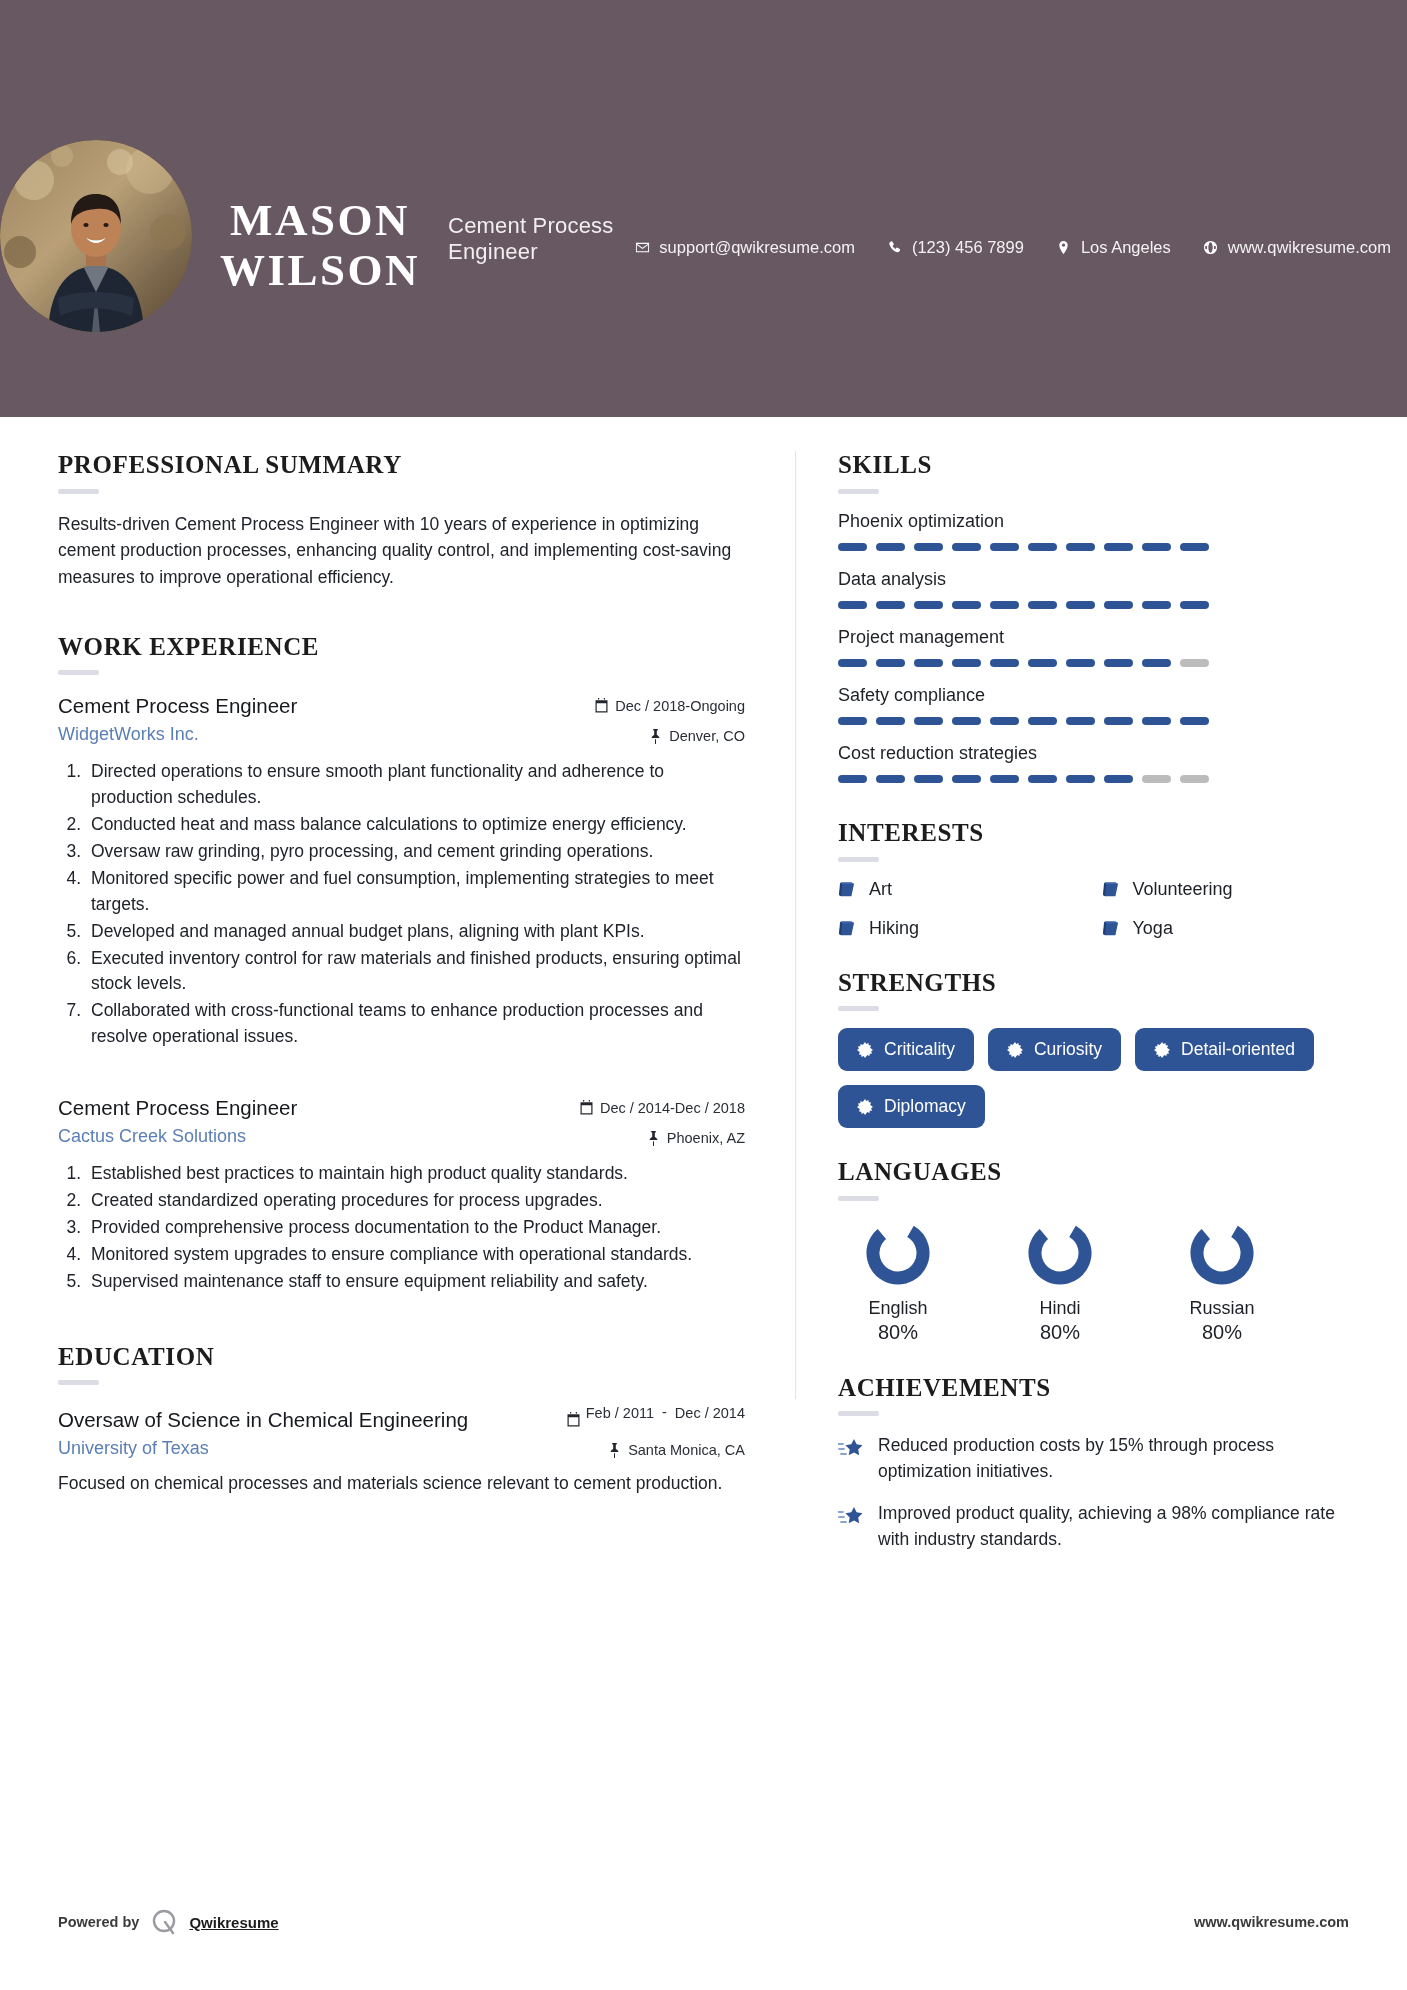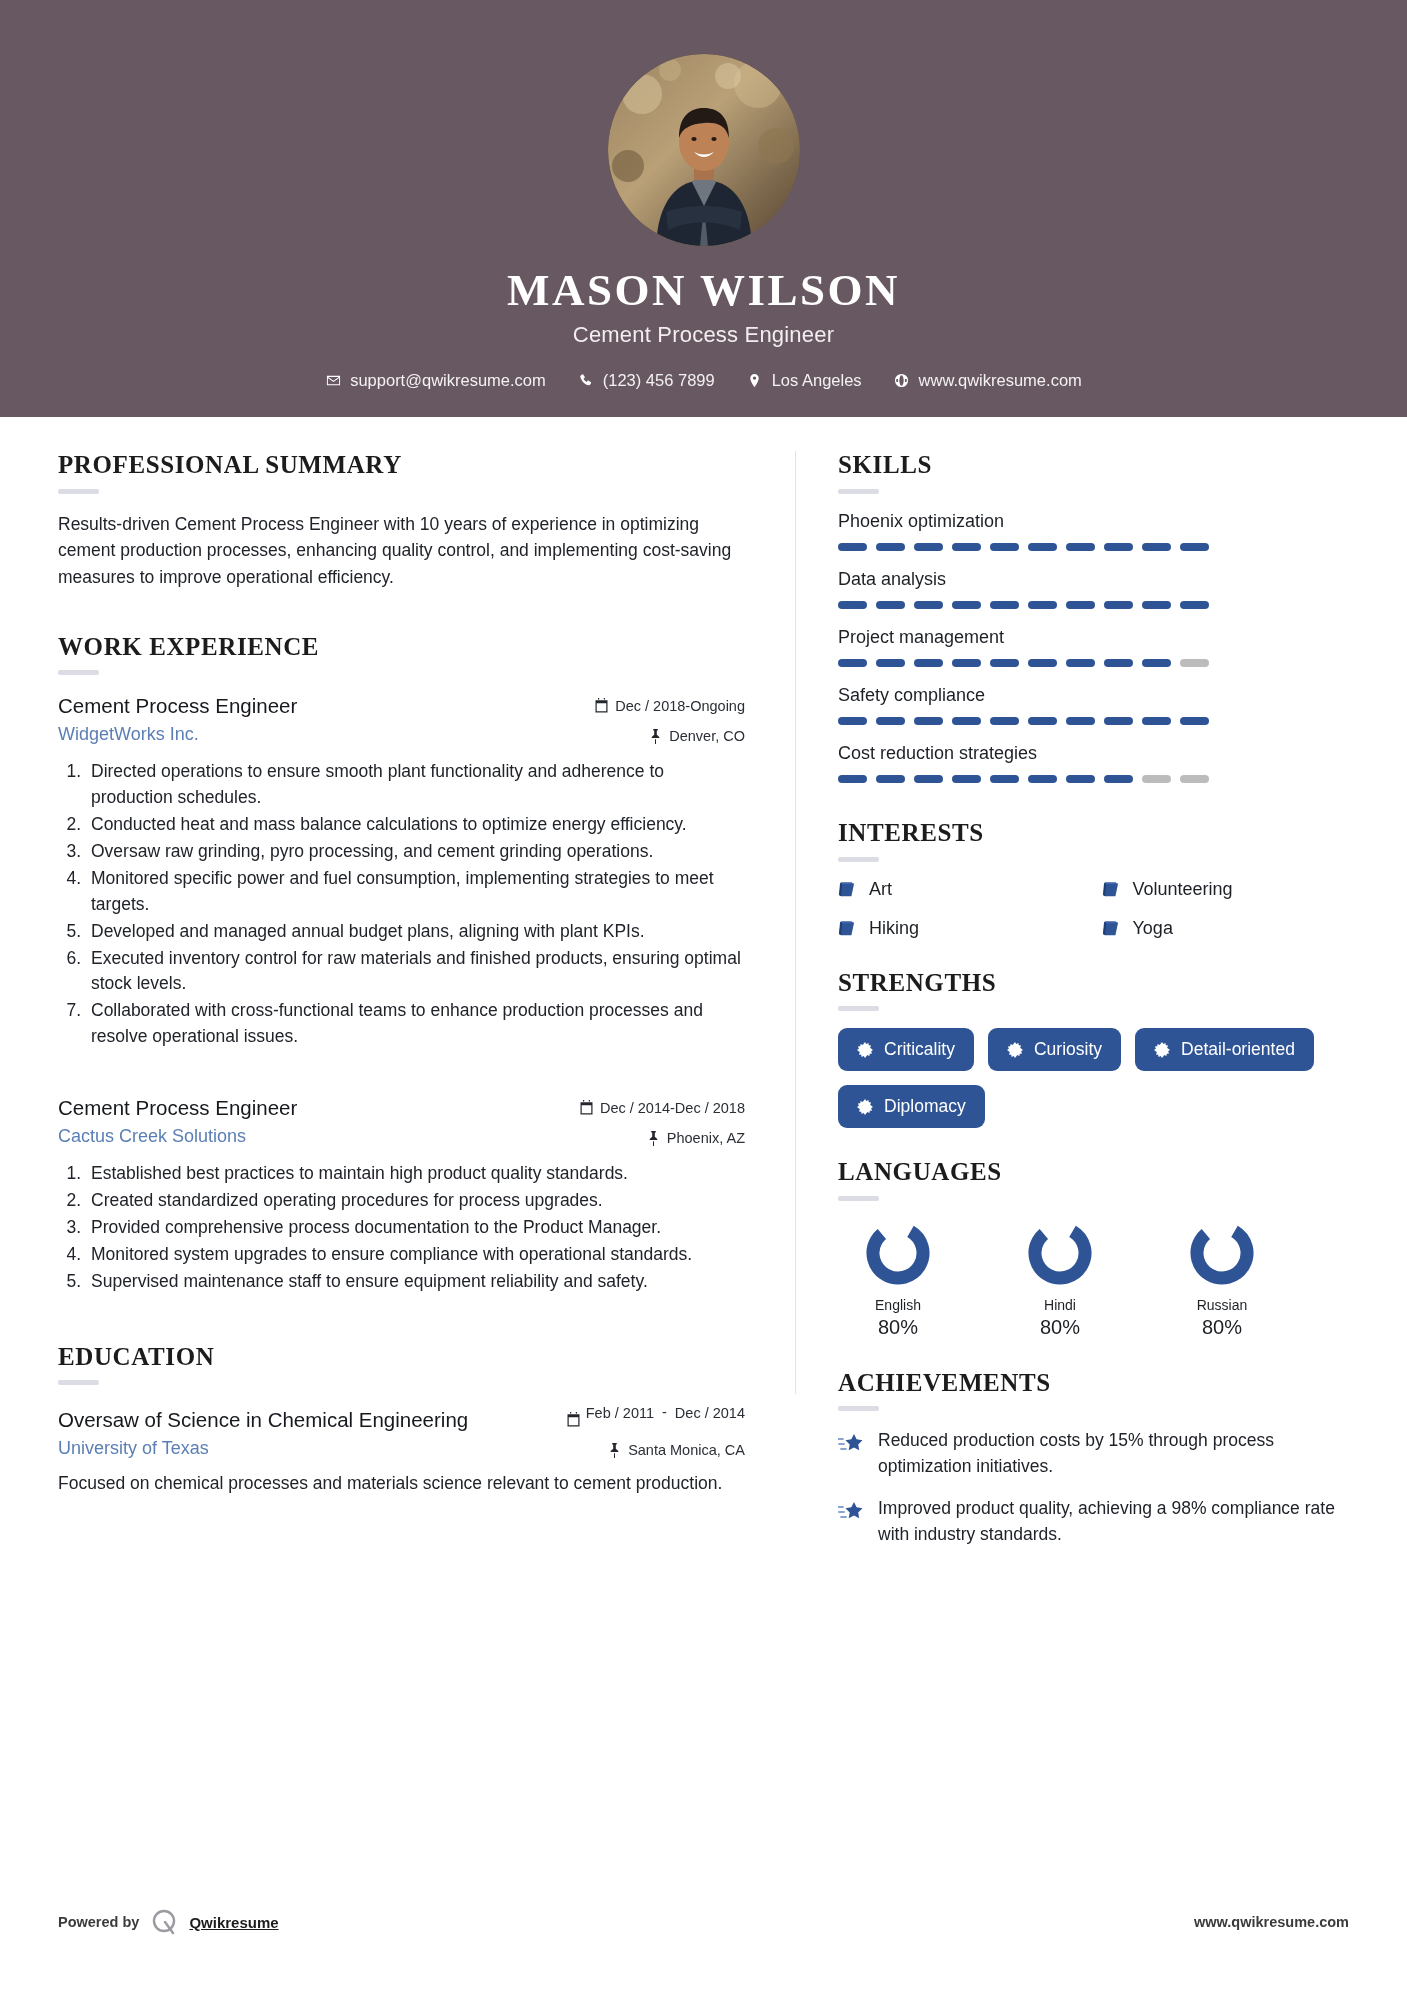--- a/index.html
+++ b/index.html
@@ -18,21 +18,21 @@
     overflow: hidden;
   }
 
   
   .header {
     position: relative;
     width: 100%;
     height: 417px;
     background: #675861;
     display: flex;
-    flex-direction: column;
+    flex-direction: row;
     align-items: center;
     padding-top: 54px;
   }
 
   .avatar {
     width: 192px;
     height: 192px;
     border-radius: 50%;
     overflow: hidden;
     position: relative;
@@ -240,21 +240,21 @@
   .lang-row {
     display: flex;
     gap: 42px;
     margin-top: 4px;
   }
   .lang-item {
     width: 120px;
     text-align: center;
   }
   .lang-gauge { width: 70px; height: 70px; margin: 0 auto 9px auto; }
-  .lang-name { font-size: 14px; color: #1d2126; line-height: 1.25; }
+  .lang-name { font-size: 18px; color: #1d2126; line-height: 1.25; }
   .lang-pct { font-size: 20px; color: #1d2126; margin-top: 1px; }
 
   
   .ach-item {
     display: flex;
     gap: 14px;
     margin-bottom: 16px;
     align-items: flex-start;
   }
   .ach-ico { width: 26px; height: 24px; flex: none; margin-top: 4px; }

